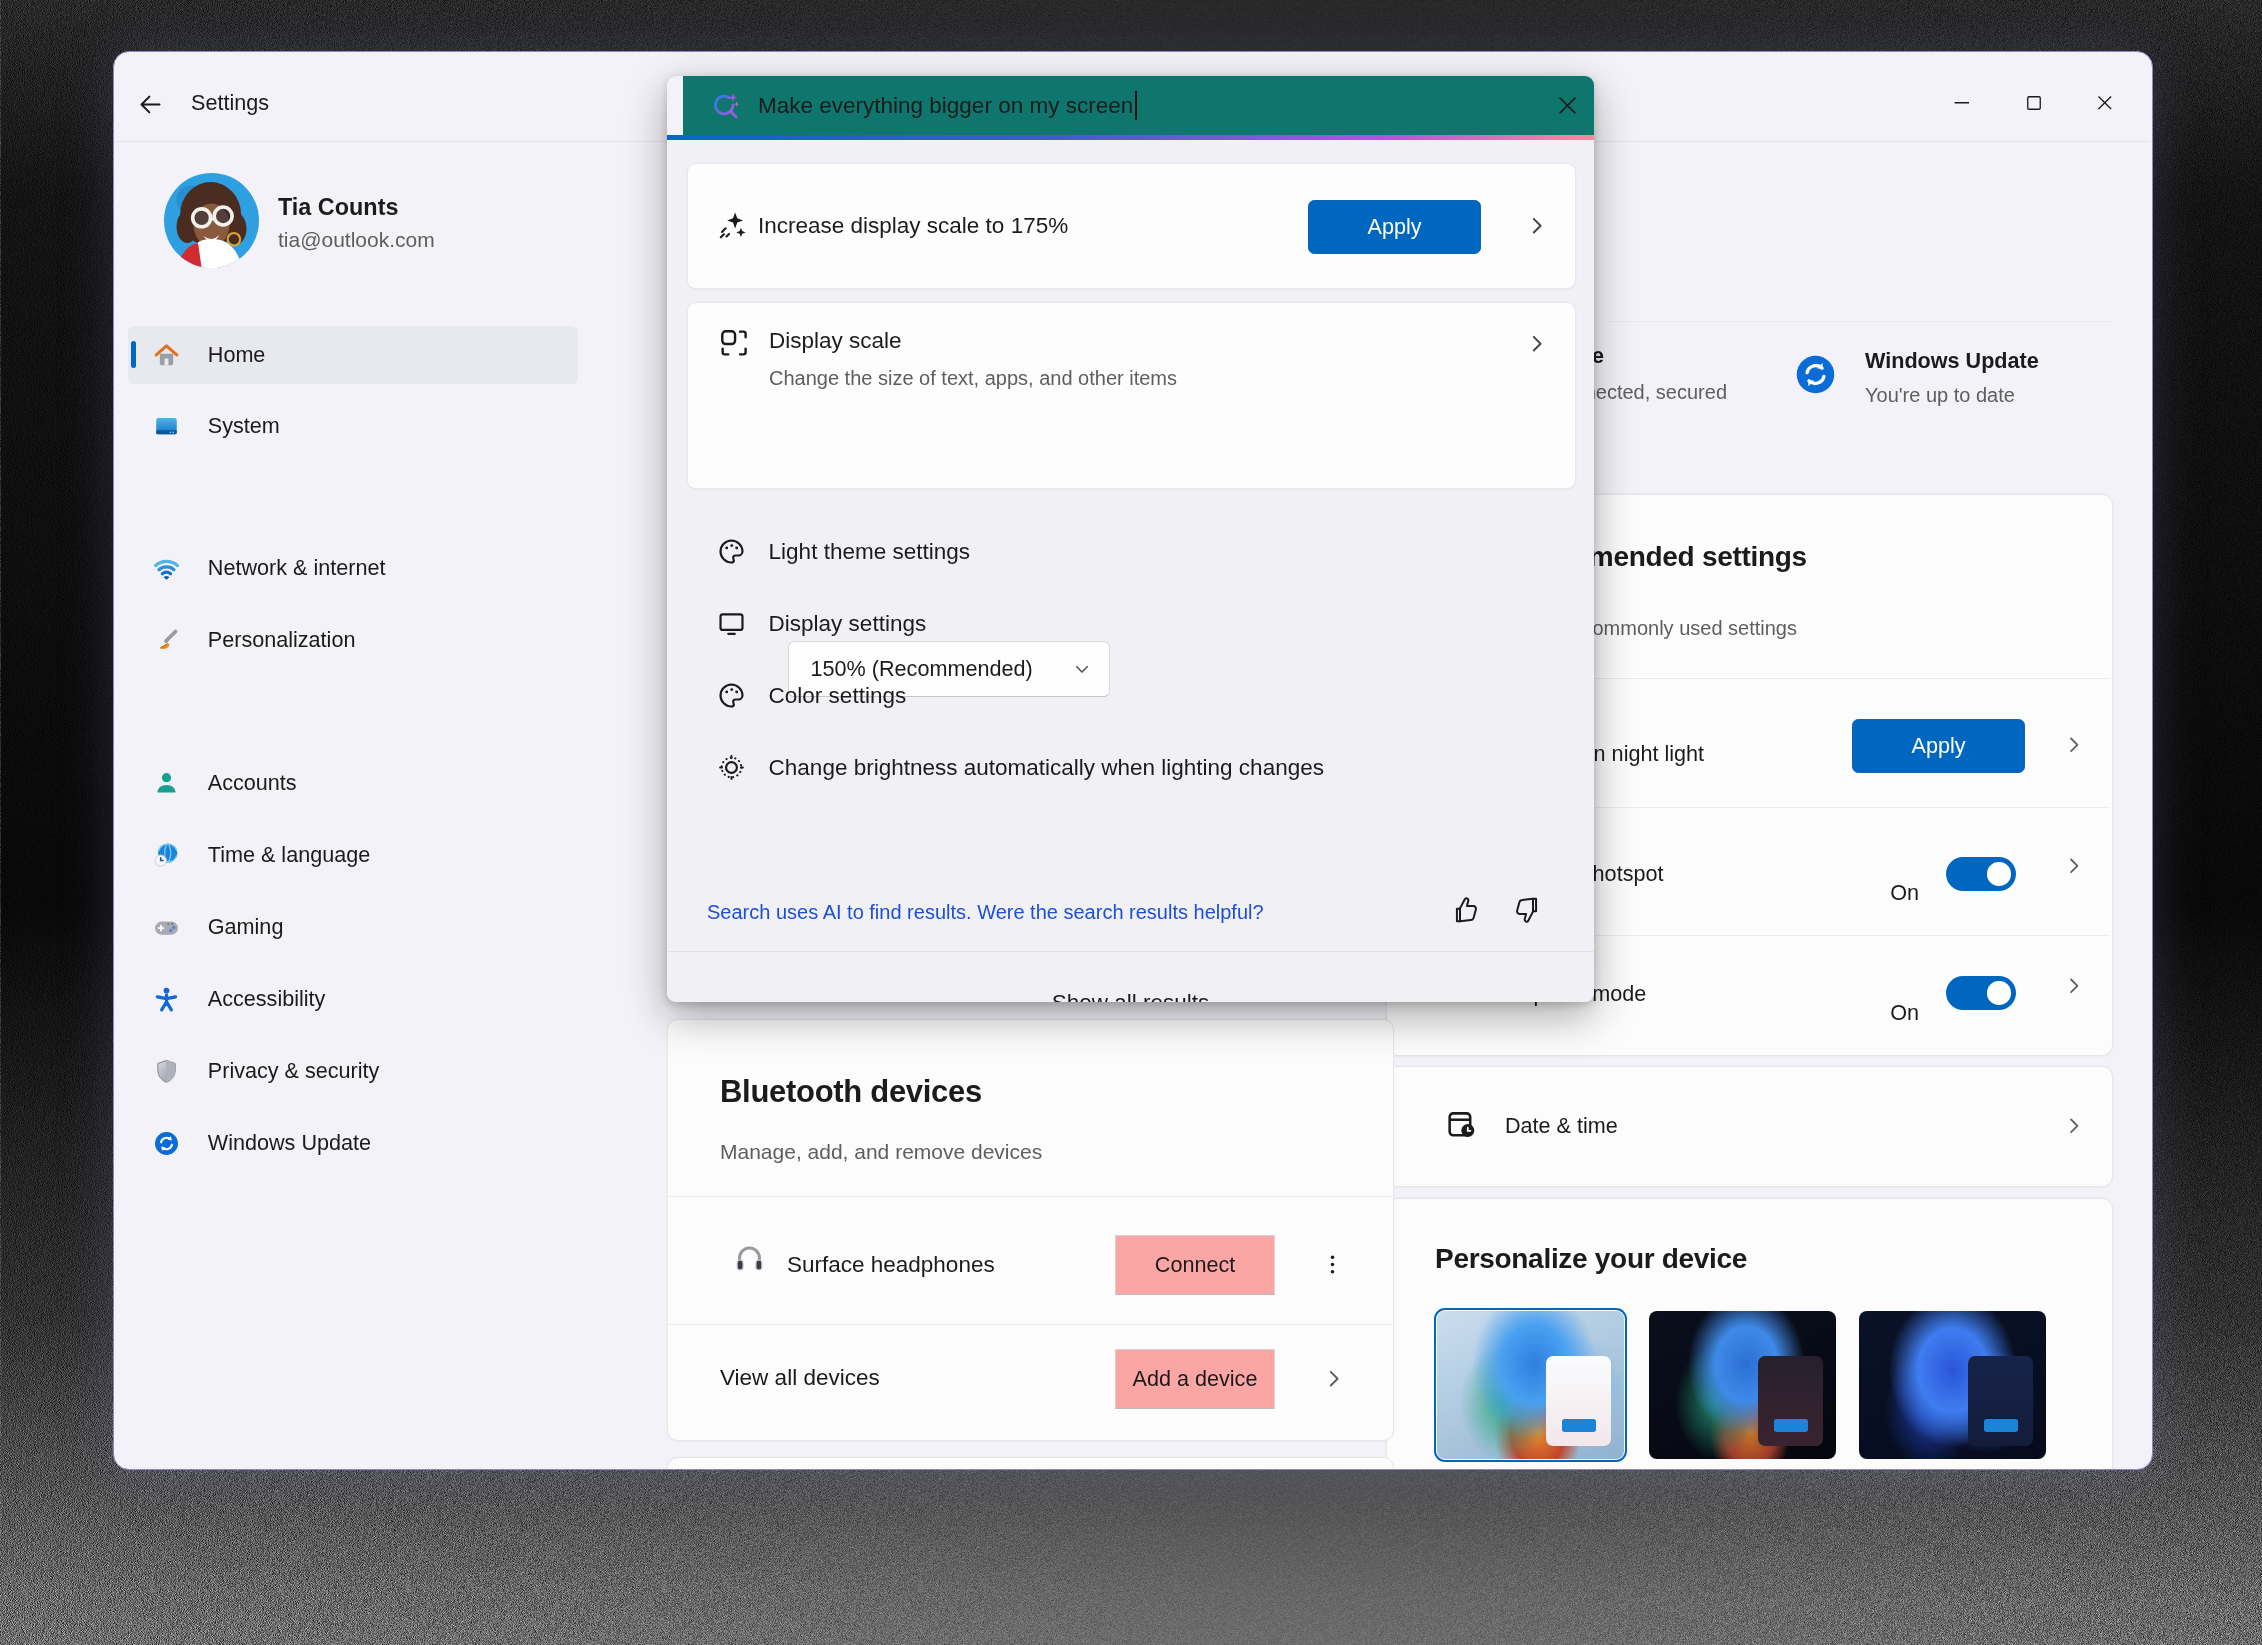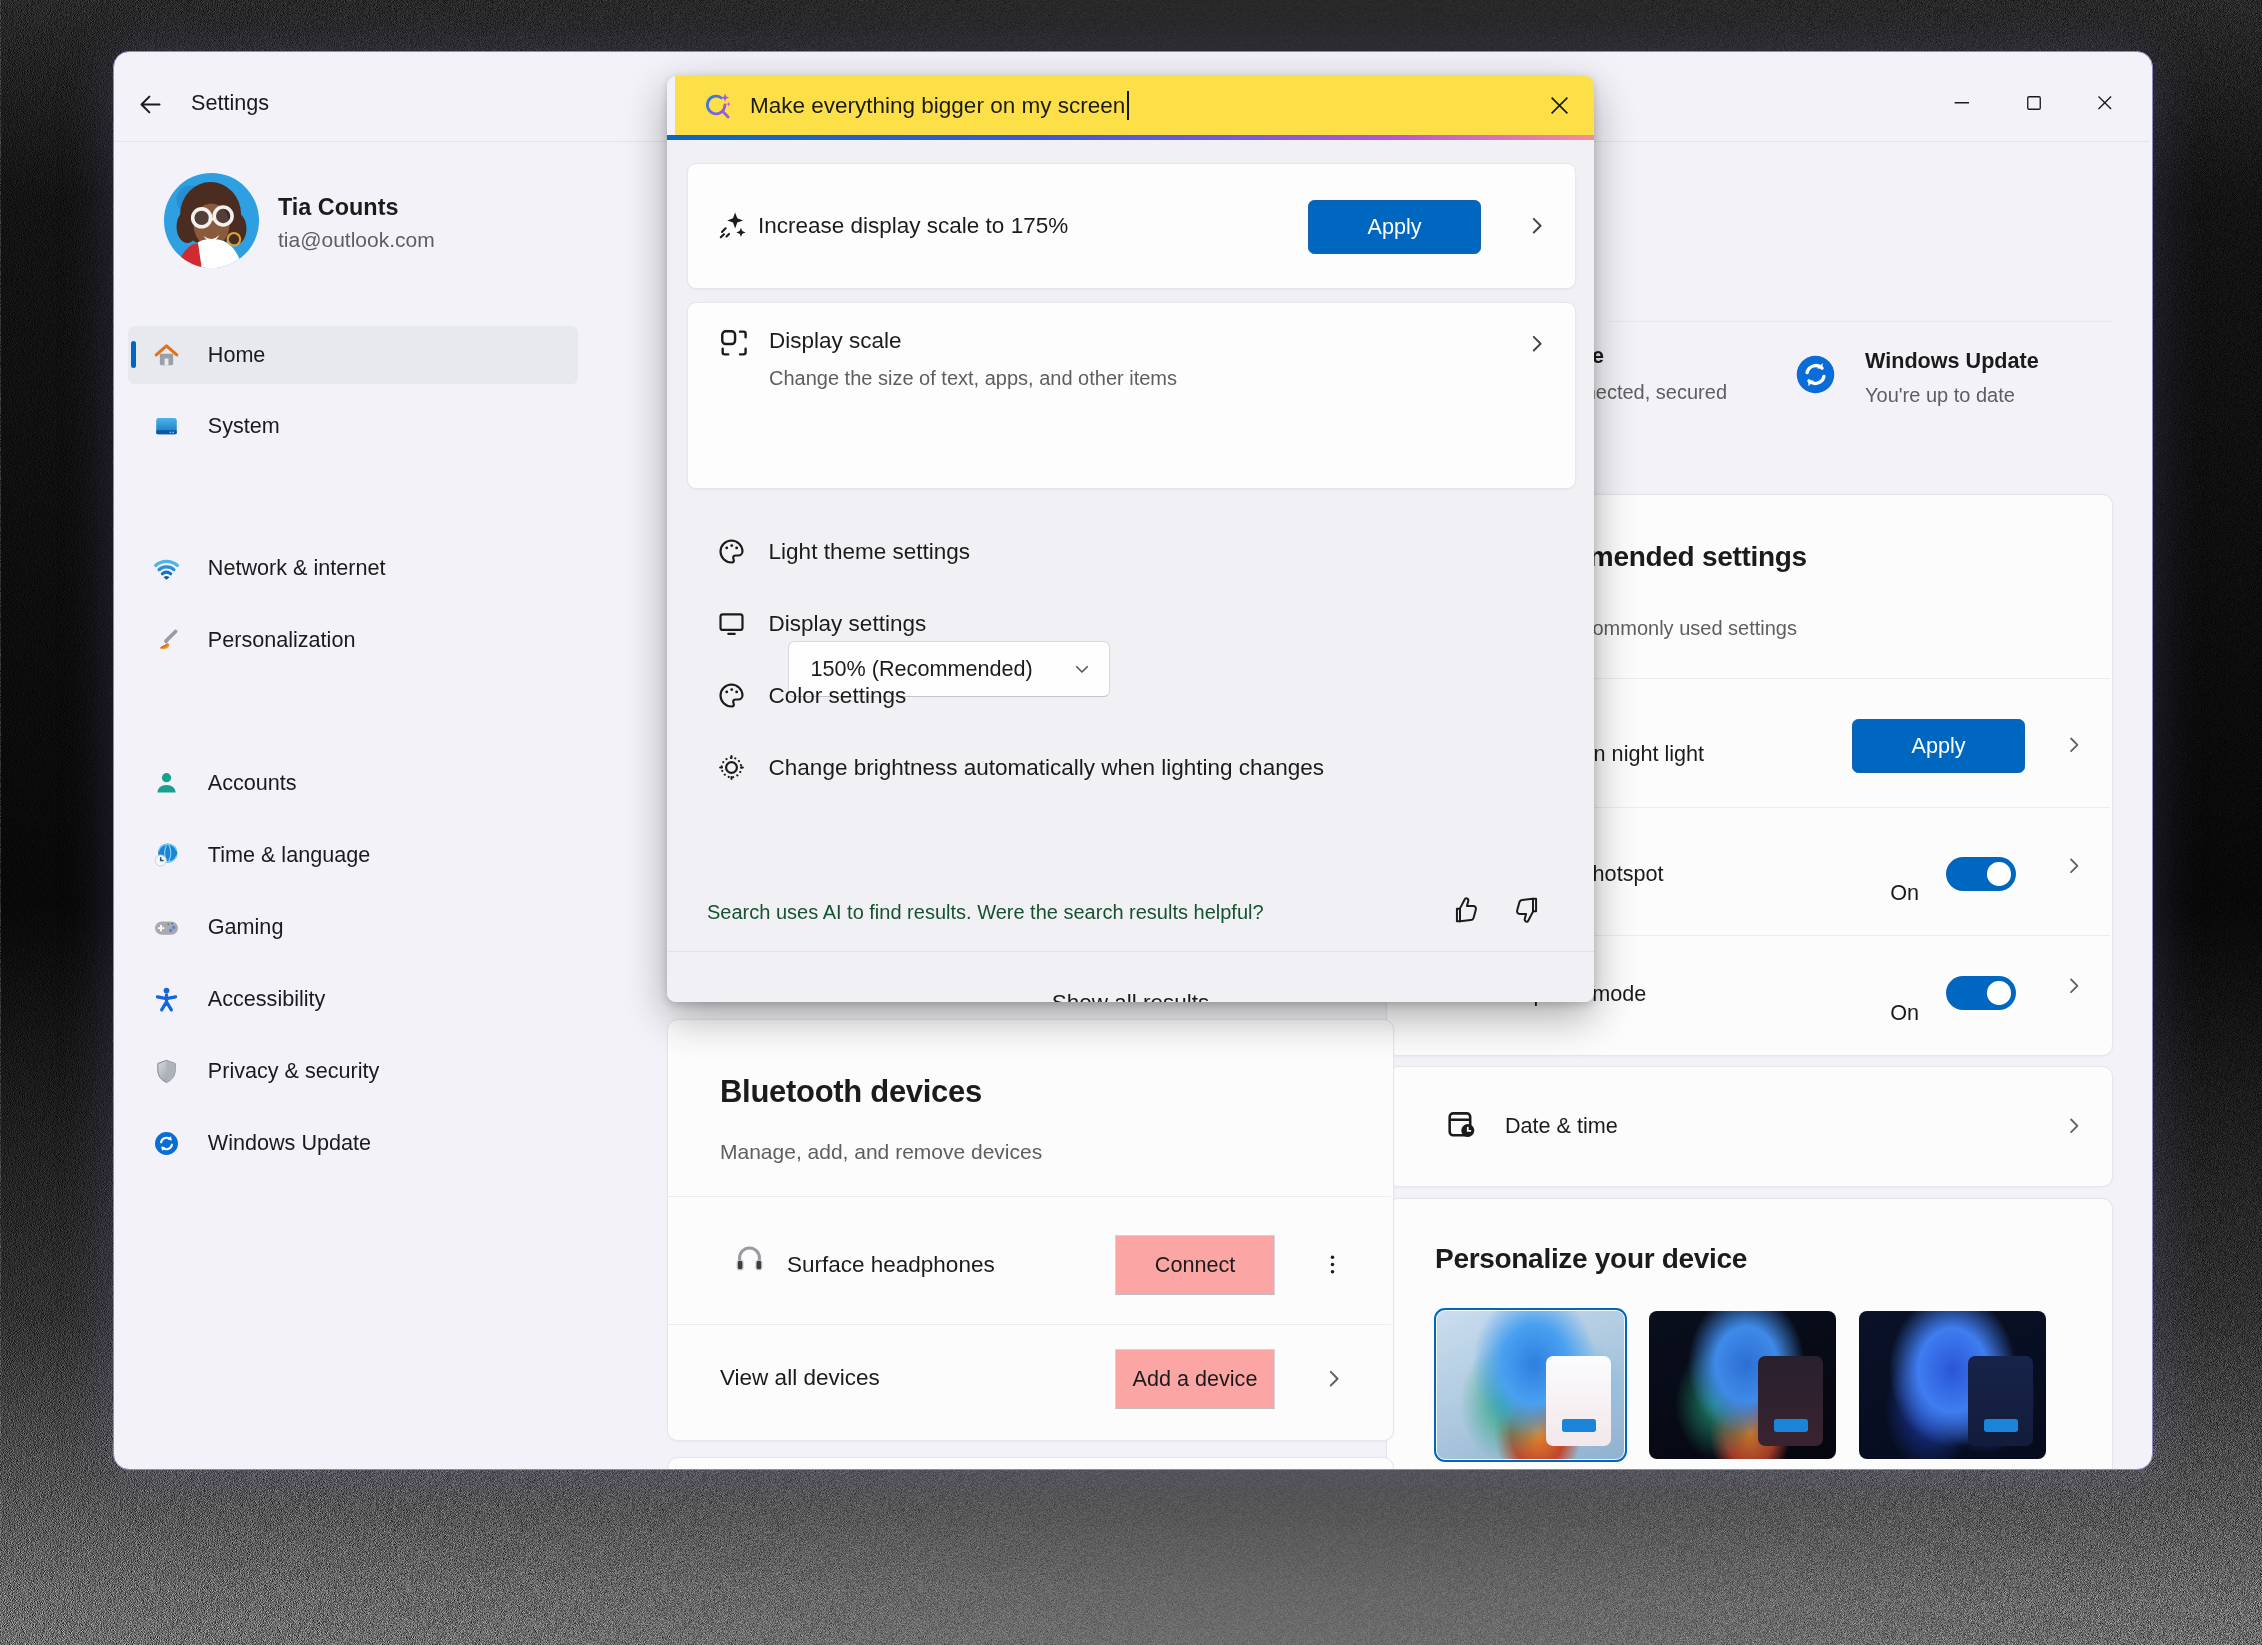--- a/index.html
+++ b/index.html
@@ -35,35 +35,35 @@
   .toggle{width:70px;height:34px;border-radius:17px;background:#0067c0;position:absolute;}
   .toggle .knob{position:absolute;right:5.4px;top:5.4px;width:23.4px;height:23.4px;border-radius:50%;background:#fff;}
   .on-label{font-size:21.6px;width:45px;text-align:right;margin-top:20px;}
   .thumb{position:absolute;width:187px;height:148px;border-radius:8px;overflow:hidden;}
   .thumb.sel{outline:2.7px solid #0067c0;outline-offset:1.8px;}
   .thumb .pcard{position:absolute;right:12.6px;bottom:12.6px;width:65px;height:90px;border-radius:7.2px;}
   .thumb .pill{position:absolute;left:50%;transform:translateX(-50%);bottom:14.4px;width:34px;height:13.5px;border-radius:2.7px;background:#1a84d8;}
   
   #overlay{left:667px;top:76px;width:927px;height:926px;border-radius:9px;overflow:hidden;
            box-shadow:0 14.4px 43px rgba(0,0,0,.32),0 2.7px 9px rgba(0,0,0,.16);}
-  #searchbar{left:8px;top:0;width:100%;height:59px;background:#fde047;display:flex;align-items:center;}
+  #searchbar{left:16px;top:0;width:100%;height:59px;background:#0f766e;display:flex;align-items:center;}
   #query{font-size:22.5px;margin-left:16px;white-space:nowrap;}
   #caret{display:inline-block;width:1.8px;height:29px;background:#111;vertical-align:-6.3px;margin-left:1.8px;}
   #gradbar{left:0;top:59px;width:100%;height:4.5px;
            background:linear-gradient(90deg,#0b66c3 0%,#3d5bd0 40%,#7a5bd6 62%,#b455d8 78%,#f48e9b 100%);}
   #panel{left:0;top:64px;width:100%;height:862px;background:#f1f1f5;}
   .ocard{position:absolute;left:20px;width:887px;background:#fdfdfe;border:0.9px solid #e8e8ec;border-radius:9px;
          box-shadow:0 0.9px 1.8px rgba(0,0,0,.05);}
   .olink{position:absolute;left:0;width:100%;height:63px;display:flex;align-items:center;}
   .olink .txt{font-size:22.5px;}
   .res-title{font-size:22.5px;font-weight:500;}
   #dropdown{position:absolute;left:100px;top:338px;width:322px;height:56px;background:#fefefe;
             border:0.9px solid #d8d8dc;border-bottom-color:#c4c4ca;border-radius:6.3px;
             display:flex;align-items:center;box-sizing:border-box;font-size:21.6px;}
-  #feedback-text{font-size:20px;color:#14532d;}
+  #feedback-text{font-size:20px;color:#1d4ed8;}
   #show-all{font-size:22.5px;}
   svg{display:block;}
 </style>
 </head>
 <body>
 
 <svg class="abs" width="2263" height="1645" style="left:0;top:0" viewBox="0 0 2514 1828">
   <defs>
     <filter id="nz" x="0" y="0" width="100%" height="100%">
       <feTurbulence type="fractalNoise" baseFrequency="0.9" numOctaves="2" seed="7" stitchTiles="stitch"></feTurbulence>

